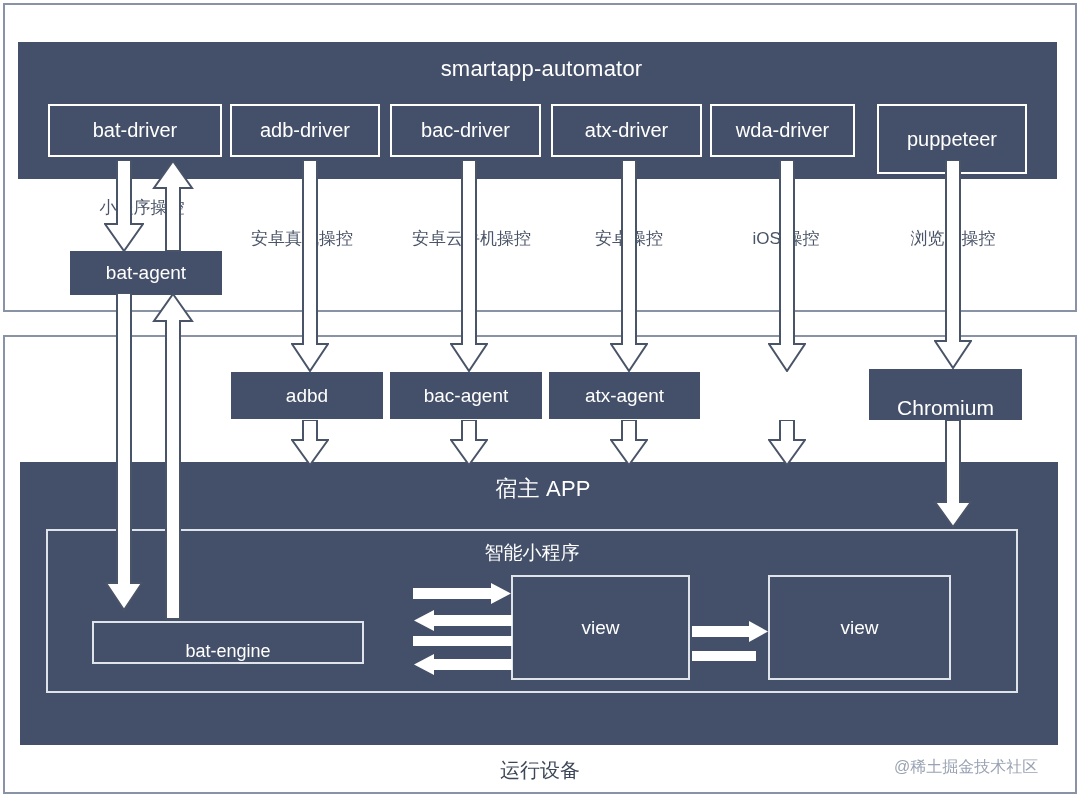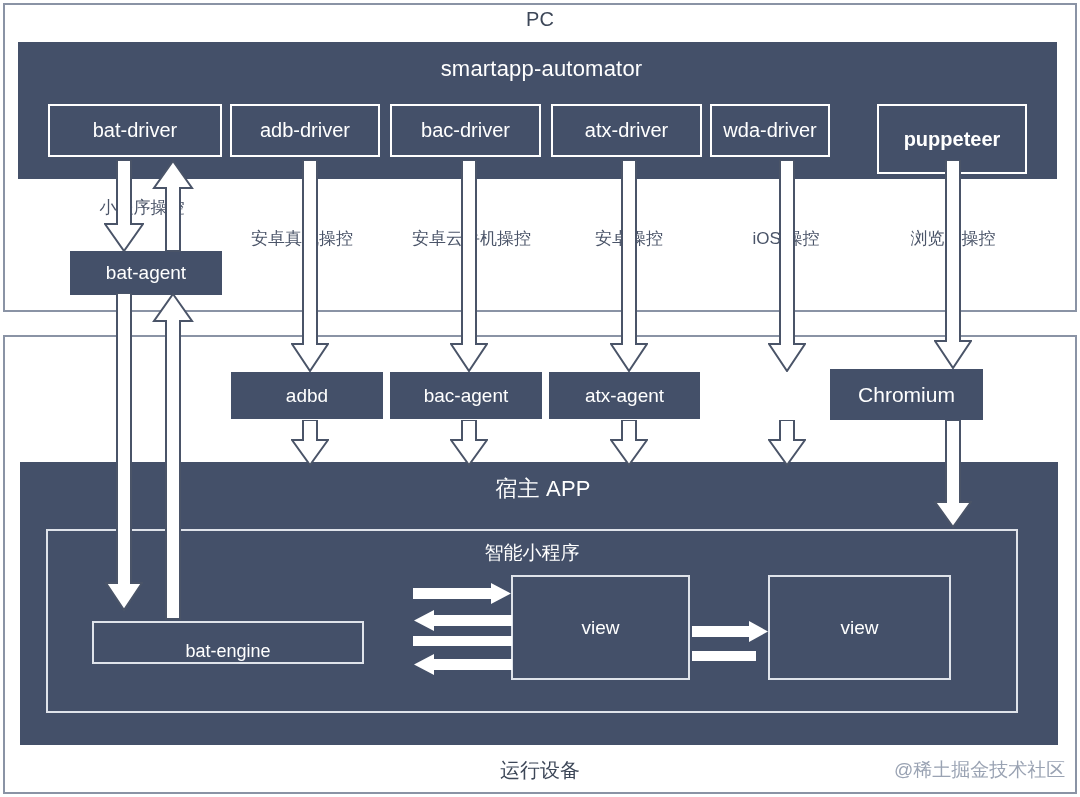--- a/index.html
+++ b/index.html
@@ -64,79 +64,78 @@
     white-space:nowrap;
     text-align:center;
   }
   .lbl-top{
     color:#3d4758;
     font-size:20px;
     white-space:nowrap;
   }
   .watermark{
     color:#9aa3b3;
-    font-size:19px;
+    font-size:16px;
     white-space:nowrap;
   }
 
   
   .harrow{position:absolute;}
   .harrow svg{display:block;}
 
   
   .warrow{position:absolute;}
   .warrow svg{display:block;}
 </style>
 </head>
 <body>
 
 <div id="stage">
 
   <div class="abs outer-frame" style="left:3px;top:3px;width:1074px;height:309px;"></div>
 
-  <div class="abs lbl-top" style="left:0;top:8px;width:1080px;text-align:center;">PC</div>
 
   <div class="abs panel-dark" style="left:18px;top:42px;width:1039px;height:137px;">
     <span class="panel-title" style="margin-top:16px;">smartapp-automator</span>
   </div>
 
   <div class="abs box-outline" style="left:48px;top:104px;width:174px;height:53px;">
     <span>bat-driver</span>
   </div>
   <div class="abs box-outline" style="left:230px;top:104px;width:150px;height:53px;">
     <span>adb-driver</span>
   </div>
   <div class="abs box-outline" style="left:390px;top:104px;width:151px;height:53px;">
     <span>bac-driver</span>
   </div>
   <div class="abs box-outline" style="left:551px;top:104px;width:151px;height:53px;">
     <span>atx-driver</span>
   </div>
-  <div class="abs box-outline" style="left:710px;top:104px;width:120px;height:53px;">
+  <div class="abs box-outline" style="left:710px;top:104px;width:145px;height:53px;">
     <span>wda-driver</span>
   </div>
-  <div class="abs box-outline" style="left:877px;top:104px;width:150px;height:70px;font-weight:bold;">
+  <div class="abs box-outline" style="left:877px;top:104px;width:150px;height:70px;">
     <span>puppeteer</span>
   </div>
 
   <div class="abs outer-frame" style="left:3px;top:335px;width:1074px;height:459px;"></div>
 
   <div class="abs lbl-top" style="left:0;top:757px;width:1080px;text-align:center;">运行设备</div>
 
   <div class="abs watermark" style="left:894px;top:757px;">@稀土掘金技术社区</div>
 
   <div class="abs box-solid" style="left:70px;top:251px;width:152px;height:44px;">
     <span>bat-agent</span>
   </div>
 
   <div class="abs panel-dark" style="left:20px;top:462px;width:1038px;height:283px;">
     <span class="panel-title" style="margin-top:16px;">宿主 APP</span>
   </div>
 
-  <div class="abs box-thin" style="left:46px;top:529px;width:972px;height:184px;">
+  <div class="abs box-thin" style="left:46px;top:529px;width:972px;height:164px;">
     <span style="margin-top:9px;font-size:19px;">智能小程序</span>
   </div>
 
 
   <div class="abs box-thin" style="left:92px;top:621px;width:272px;height:43px;align-items:flex-end;">
     <span style="font-size:18px;">bat-engine</span>
   </div>
 
   <div class="abs box-thin" style="left:511px;top:575px;width:179px;height:105px;align-items:center;">
     <span style="font-size:19px;">view</span>
@@ -147,21 +146,21 @@
 
   <div class="abs box-solid" style="left:231px;top:372px;width:152px;height:47px;">
     <span>adbd</span>
   </div>
   <div class="abs box-solid" style="left:390px;top:372px;width:152px;height:47px;">
     <span>bac-agent</span>
   </div>
   <div class="abs box-solid" style="left:549px;top:372px;width:151px;height:47px;align-items:center;">
     <span>atx-agent</span>
   </div>
-  <div class="abs box-solid" style="left:830px;top:369px;width:153px;height:51px;font-size:21px;">
+  <div class="abs box-solid" style="left:869px;top:369px;width:153px;height:51px;font-size:21px;align-items:flex-end;">
     <span>Chromium</span>
   </div>
 
   <div class="abs lbl-dark" style="left:84px;top:196px;width:116px;">小程序操控</div>
   <div class="abs lbl-dark" style="left:242px;top:227px;width:120px;">安卓真机操控</div>
   <div class="abs lbl-dark" style="left:401px;top:227px;width:141px;">安卓云手机操控</div>
   <div class="abs lbl-dark" style="left:578px;top:227px;width:102px;">安卓操控</div>
   <div class="abs lbl-dark" style="left:740px;top:227px;width:92px;">iOS 操控</div>
   <div class="abs lbl-dark" style="left:893px;top:227px;width:120px;">浏览器操控</div>
 

